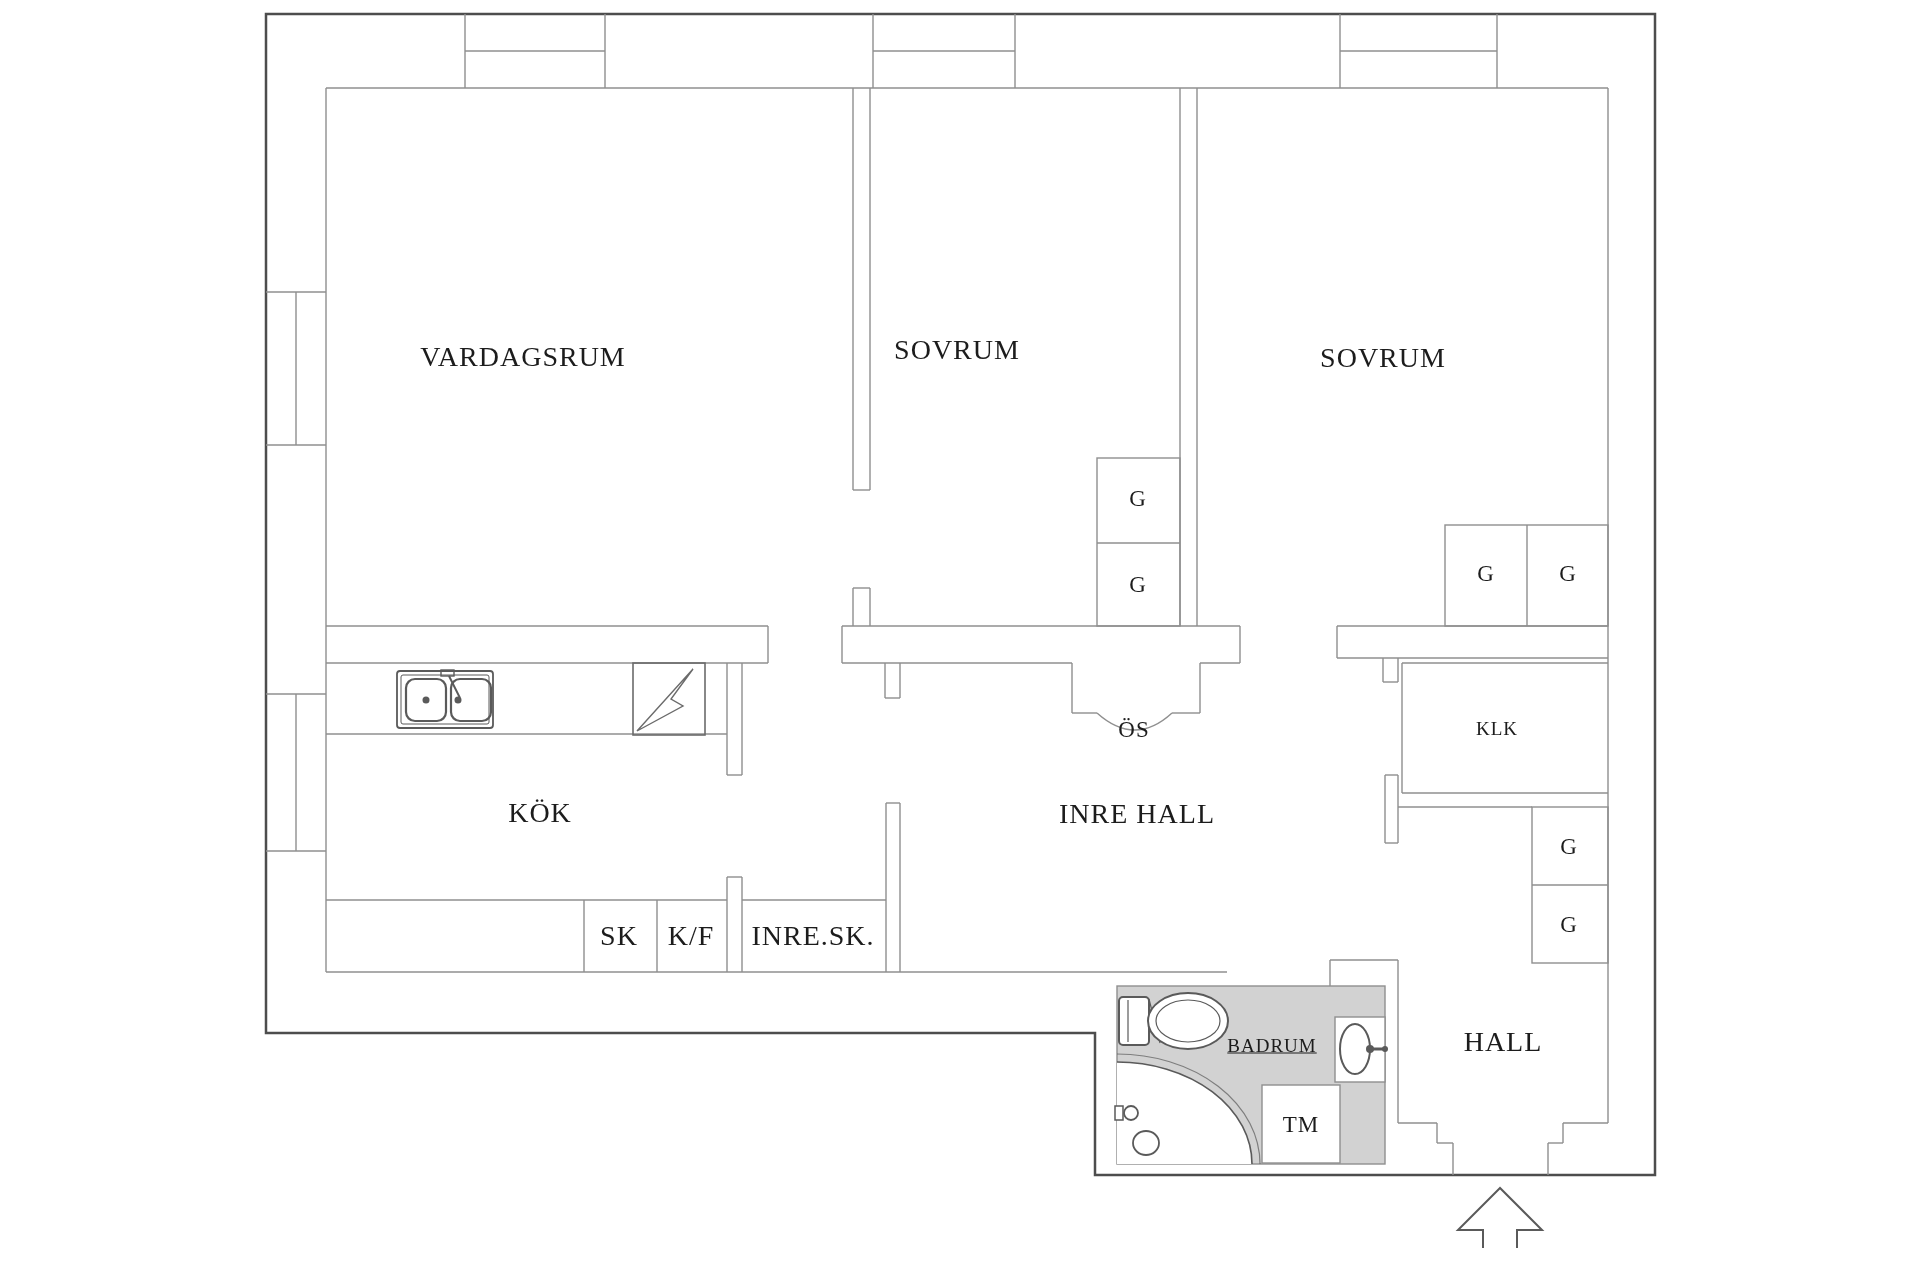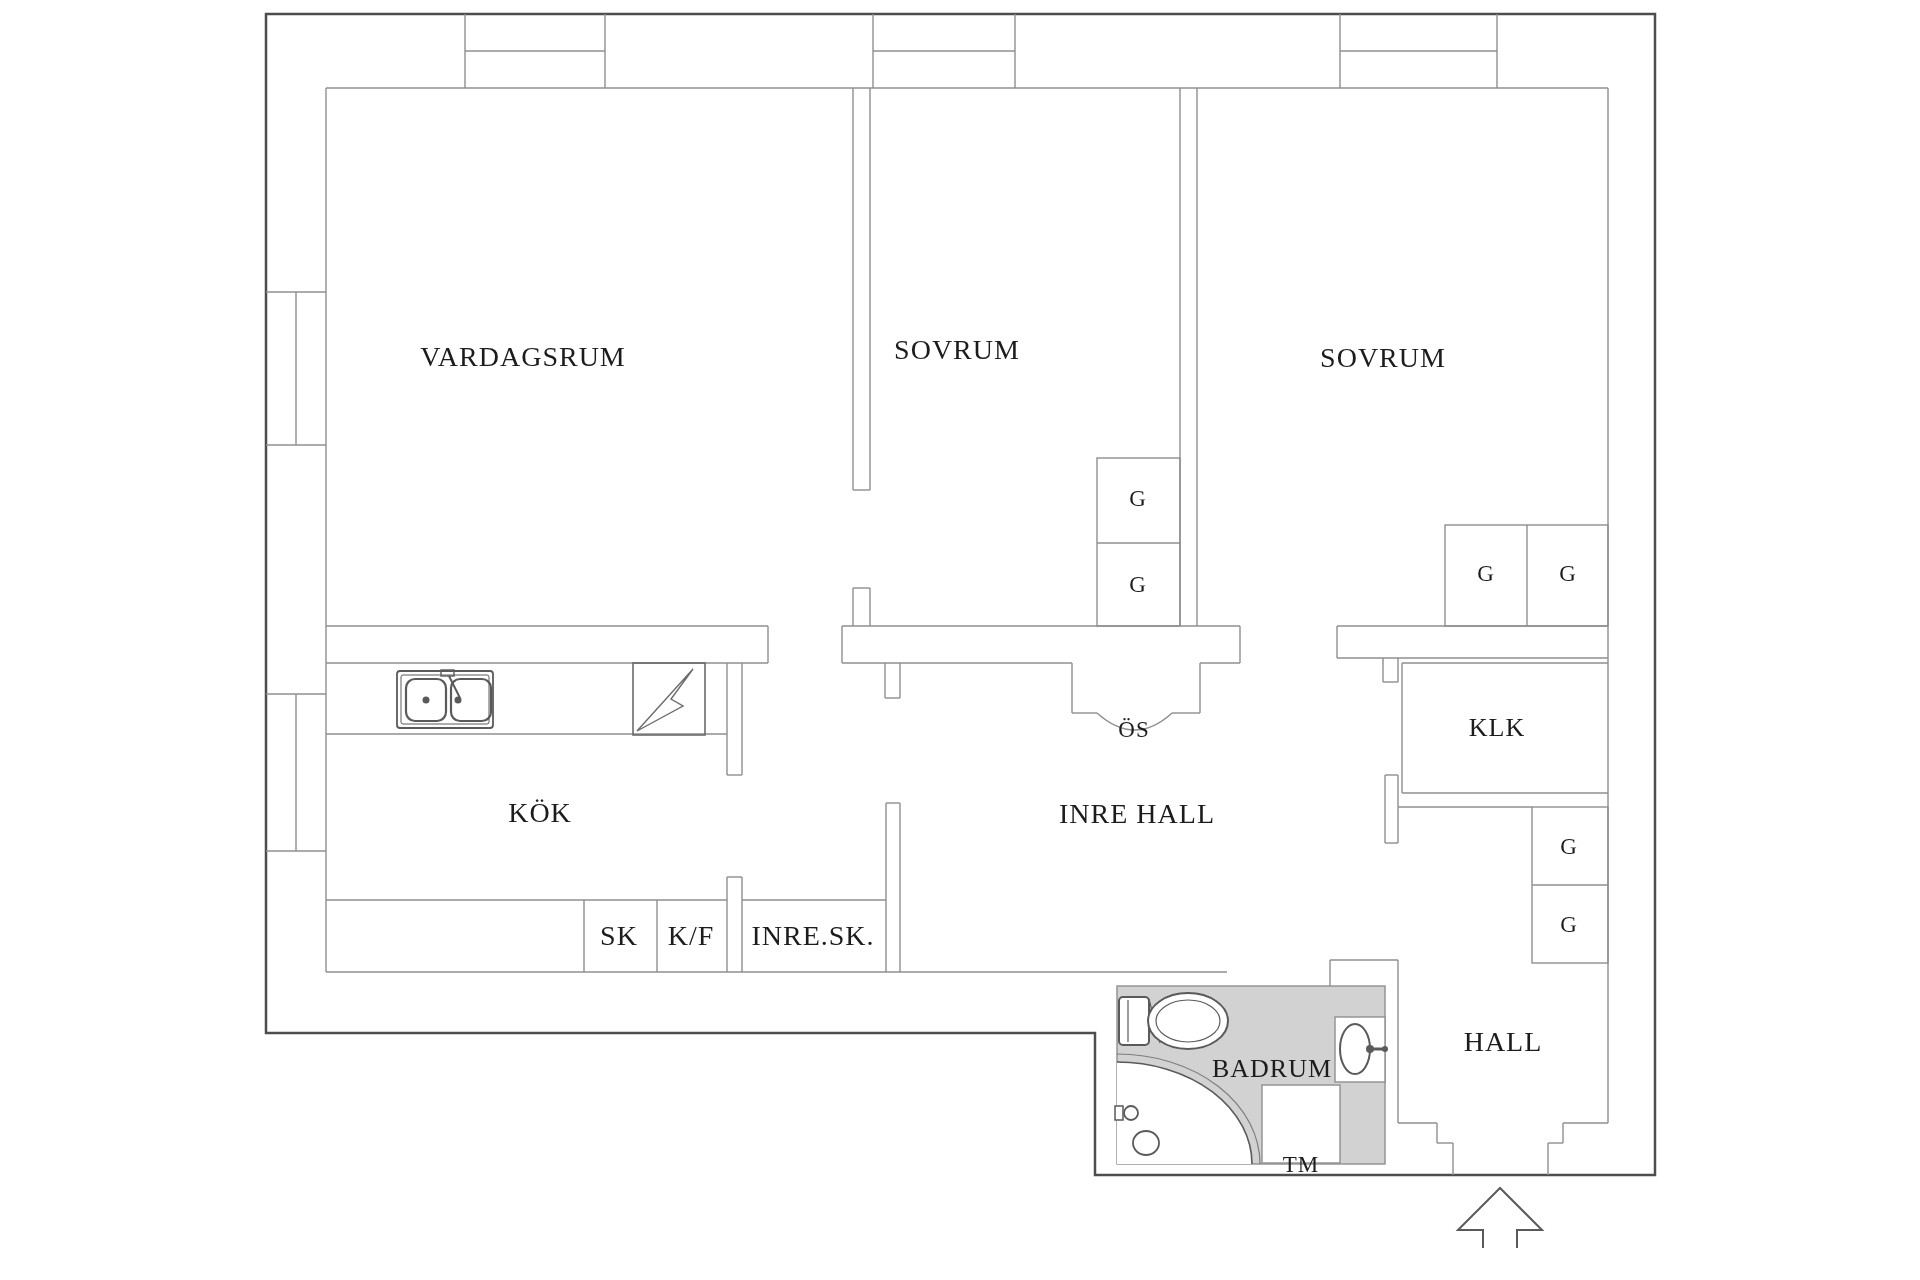--- a/index.html
+++ b/index.html
@@ -14,21 +14,21 @@
   .lbl{
     position:absolute;
     transform:translate(-50%,-50%);
     white-space:nowrap;
     color:#1c1c1c;
     letter-spacing:1px;
     line-height:1;
     user-select:none;
   }
   .room{font-size:28px;}
-  .mid{font-size:26px;}
+  .mid{font-size:19px;}
   .small{font-size:23px;}
   .tiny{font-size:28px;}
 </style>
 </head>
 <body>
 
 <div id="stage">
 
   <svg id="drawing" width="1920" height="1280" viewBox="0 0 1920 1280">
 
@@ -203,29 +203,29 @@
     </g>
   </svg>
 
   <div class="lbl room" style="left:523px;top:357px;">VARDAGSRUM</div>
   <div class="lbl room" style="left:957px;top:350px;">SOVRUM</div>
   <div class="lbl room" style="left:1383px;top:358px;">SOVRUM</div>
   <div class="lbl room" style="left:540px;top:813px;">KÖK</div>
   <div class="lbl room" style="left:1137px;top:814px;">INRE HALL</div>
   <div class="lbl mid" style="left:1497px;top:728px;">KLK</div>
   <div class="lbl room" style="left:1503px;top:1042px;">HALL</div>
-  <div class="lbl mid" style="left:1272px;top:1069px;">BADRUM</div>
+  <div class="lbl mid" style="left:1272px;top:1045px;text-decoration:underline;">BADRUM</div>
 
   <div class="lbl small" style="left:1138px;top:498px;">G</div>
   <div class="lbl small" style="left:1138px;top:584px;">G</div>
   <div class="lbl small" style="left:1486px;top:573px;">G</div>
   <div class="lbl small" style="left:1568px;top:573px;">G</div>
   <div class="lbl small" style="left:1569px;top:846px;">G</div>
   <div class="lbl small" style="left:1569px;top:924px;">G</div>
 
   <div class="lbl small" style="left:1134px;top:729px;">ÖS</div>
-  <div class="lbl small" style="left:1301px;top:1164px;">TM</div>
+  <div class="lbl small" style="left:1301px;top:1124px;">TM</div>
 
   <div class="lbl tiny" style="left:619px;top:936px;">SK</div>
   <div class="lbl tiny" style="left:691px;top:936px;">K/F</div>
   <div class="lbl tiny" style="left:813px;top:936px;">INRE.SK.</div>
 
 </div>
 
 </body></html>

